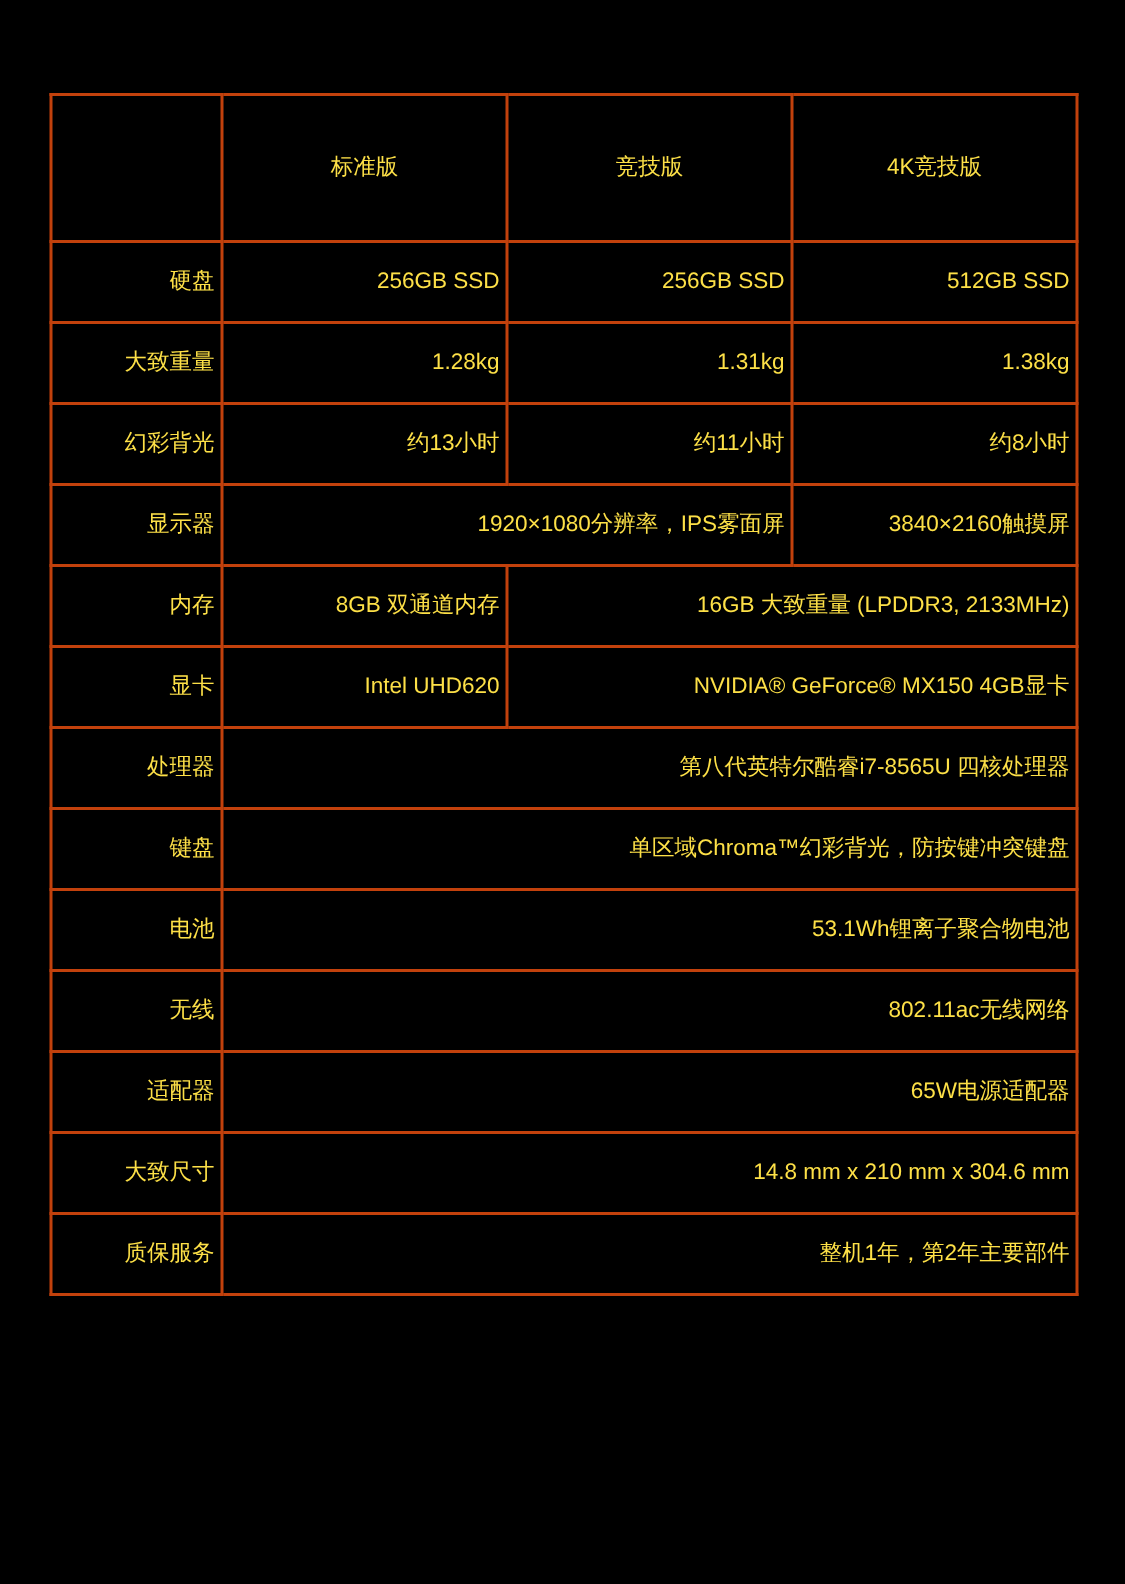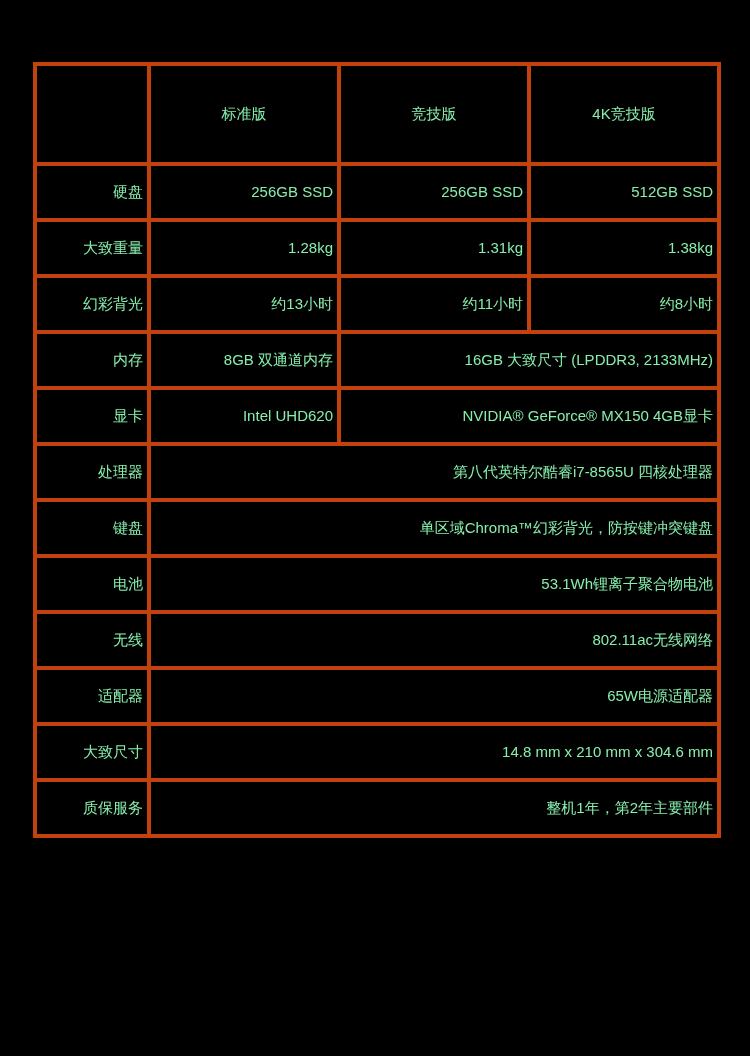--- a/index.html
+++ b/index.html
@@ -22,24 +22,24 @@
   }
   table.spec {
     position: absolute;
     left: 33px;
     top: 62px;
     width: 684px;
     border-collapse: collapse;
     table-layout: fixed;
   }
   table.spec td {
-    border: 4px solid #c2410c;
+    border: 2px solid #c2410c;
     text-align: center;
     vertical-align: middle;
-    color: #86efac;
+    color: #fde047;
     font-size: 15px;
     font-weight: 400;
     padding: 0 4px;
     line-height: 1.35;
   }
   td.label {
     width: 114px;
     font-size: 15px;
     color: #efefef;
   }
@@ -87,23 +87,28 @@
           <td>1.31kg</td>
           <td>1.38kg</td>
         </tr>
         <tr class="row">
           <td class="label">幻彩背光</td>
           <td>约13小时</td>
           <td>约11小时</td>
           <td>约8小时</td>
         </tr>
         <tr class="row">
+          <td class="label">显示器</td>
+          <td colspan="2">1920×1080分辨率，IPS雾面屏</td>
+          <td>3840×2160触摸屏</td>
+        </tr>
+        <tr class="row">
           <td class="label">内存</td>
           <td>8GB 双通道内存</td>
-          <td colspan="2">16GB 大致尺寸 (LPDDR3, 2133MHz)</td>
+          <td colspan="2">16GB 大致重量 (LPDDR3, 2133MHz)</td>
         </tr>
         <tr class="row">
           <td class="label">显卡</td>
           <td>Intel UHD620</td>
           <td colspan="2">NVIDIA® GeForce® MX150 4GB显卡</td>
         </tr>
         <tr class="row">
           <td class="label">处理器</td>
           <td colspan="3">第八代英特尔酷睿i7-8565U 四核处理器</td>
         </tr>

